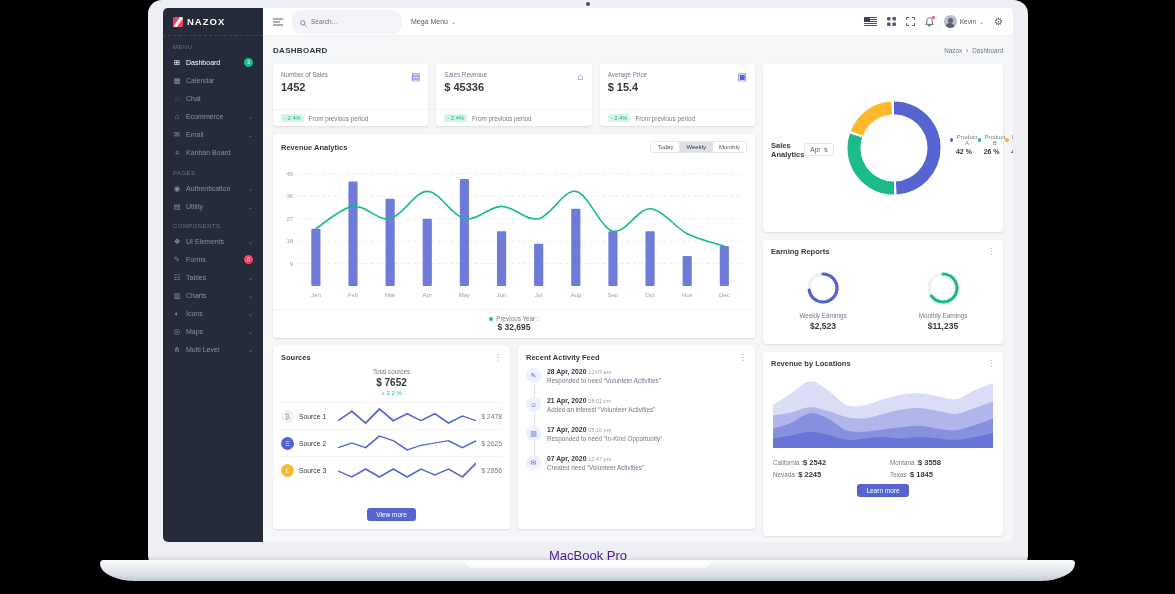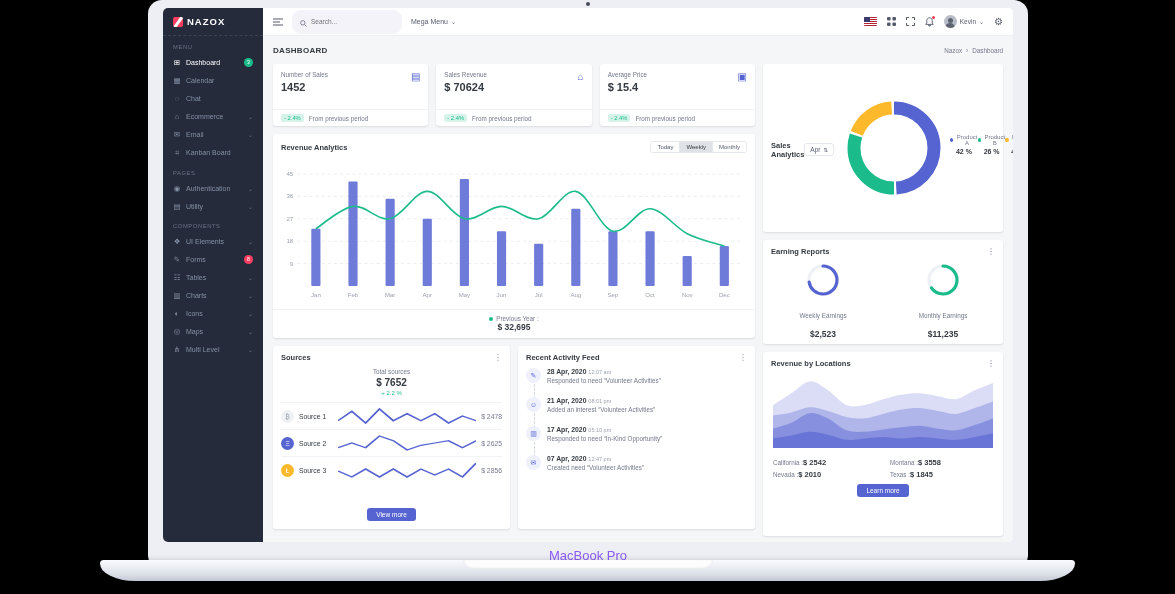--- a/index.html
+++ b/index.html
@@ -8,21 +8,21 @@
          font-family:"Liberation Sans", sans-serif; color:#343a40; }
 
   
   .screen { position:absolute; left:148px; top:0; width:880px; height:566px;
             background:#edeff4; border-radius:14px 14px 10px 10px; }
   .camera { position:absolute; left:50%; top:2px; width:4px; height:4px; border-radius:50%;
             background:#474c57; transform:translateX(-50%); }
   .screen-content { position:absolute; left:15px; right:15px; top:8px; bottom:24px;
                     background:#fff; border-radius:5px; overflow:hidden; display:flex; }
   .device-label { position:absolute; left:0; right:0; bottom:3px; text-align:center;
-                  font-size:13px; color:#8b5cf6; }
+                  font-size:13px; color:#4c1d95; }
   .base { position:absolute; left:100px; top:560px; width:975px; height:21px;
           background:linear-gradient(#fafbfd, #dde1e9 65%, #c2c8d3);
           border-radius:4px 4px 40px 40px / 4px 4px 20px 20px;
           box-shadow:0 4px 9px rgba(0,0,0,.55); }
   .base-notch { position:absolute; left:50%; transform:translateX(-50%); top:0;
                 width:250px; height:9px; background:#fdfdfe; border-radius:0 0 10px 10px;
                 box-shadow:inset 0 -1px 2px rgba(0,0,0,.10); }
 
   
   .sidebar { width:100px; flex-shrink:0; background:#252b3b; display:flex; flex-direction:column; }
@@ -111,21 +111,21 @@
                 padding:2px 5px; font-size:6.5px; color:#555b6d; cursor:pointer; }
   .donut-wrap { flex:1; display:flex; align-items:center; justify-content:center; }
   .legend-row { display:flex; padding:0 4px 7px; }
   .legend-item { flex:1; text-align:center; }
   .legend-label { font-size:6px; color:#74788d; display:flex; align-items:center; justify-content:center; gap:3px; }
   .legend-value { font-size:7px; font-weight:bold; margin-top:2px; }
 
   
   .earning-card { height:104px; display:flex; flex-direction:column; }
   .earning-row { flex:1; display:flex; }
-  .earning-col { flex:1; display:flex; flex-direction:column; align-items:center; justify-content:center; gap:10px; padding-bottom:4px; }
+  .earning-col { flex:1; display:flex; flex-direction:column; align-items:center; justify-content:center; gap:2px; padding-bottom:4px; }
   .earning-label { font-size:6.3px; color:#74788d; }
   .earning-value { font-size:8.5px; font-weight:bold; }
 
   
   .bottom-left { display:grid; grid-template-columns:1fr 1fr; gap:8px; }
   .sources-card, .activity-card { height:183px; display:flex; flex-direction:column; }
   .total-block { text-align:center; padding:2px 0 6px; }
   .total-label { font-size:6.3px; color:#74788d; }
   .total-value { font-size:10px; font-weight:bold; margin:2px 0; }
   .src-rows { flex:1; padding:0 8px; }
@@ -342,21 +342,21 @@
                 </div>
                 <div class="stat-bottom">
                   <span class="badge-green">- 2.4%</span>
                   <span class="stat-note">From previous period</span>
                 </div>
               </div>
               <div class="card stat-card">
                 <div class="stat-top">
                   <div>
                     <div class="stat-title">Sales Revenue</div>
-                    <div class="stat-value">$ 70624</div>
+                    <div class="stat-value">$ 45336</div>
                   </div>
                   <span class="stat-icon">⌂</span>
                 </div>
                 <div class="stat-bottom">
                   <span class="badge-green">- 2.4%</span>
                   <span class="stat-note">From previous period</span>
                 </div>
               </div>
               <div class="card stat-card">
                 <div class="stat-top">
@@ -595,21 +595,21 @@
                 <div class="loc-cell">
                   <span class="loc-label">California :</span>
                   <span class="loc-value">$ 2542</span>
                 </div>
                 <div class="loc-cell">
                   <span class="loc-label">Montana :</span>
                   <span class="loc-value">$ 3558</span>
                 </div>
                 <div class="loc-cell">
                   <span class="loc-label">Nevada :</span>
-                  <span class="loc-value">$ 2010</span>
+                  <span class="loc-value">$ 2245</span>
                 </div>
                 <div class="loc-cell">
                   <span class="loc-label">Texas :</span>
                   <span class="loc-value">$ 1845</span>
                 </div>
               </div>
               <div class="btn-row">
                 <button class="btn-primary">Learn more</button>
               </div>
             </div>

